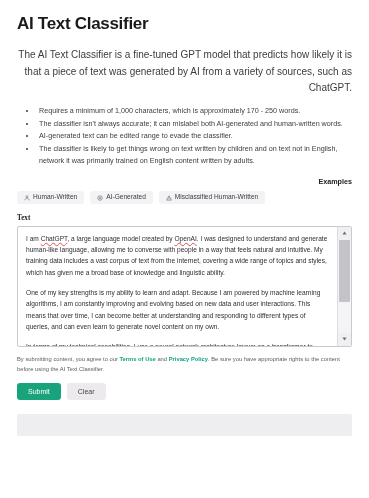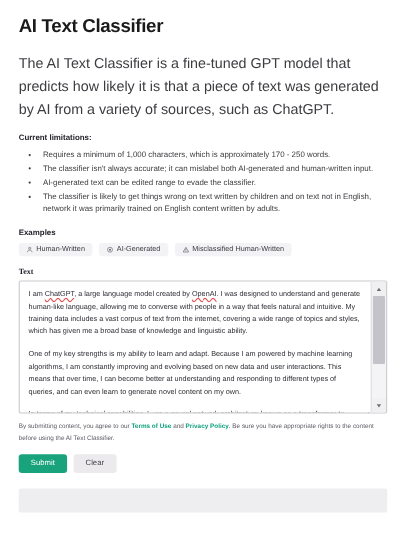--- a/index.html
+++ b/index.html
@@ -22,24 +22,25 @@
   }
   .title {
     font-size: 17px;
     font-weight: 700;
     color: #1a1a1a;
     letter-spacing: -0.3px;
     margin: 4px 0 13px 0;
     line-height: 1.2;
   }
   .para {
-    font-size: 13px;
+    font-size: 10px;
     line-height: 1.62;
     color: #3c3c41;
     margin: 0 0 9px 0;
+    text-align: right;
   }
   .link {
     color: #10a37f;
     text-decoration: none;
   }
   .subhead {
     font-size: 7.2px;
     font-weight: 700;
     color: #22222a;
     margin: 0 0 6px 0;
@@ -54,20 +55,21 @@
     line-height: 1.62;
     color: #3c3c41;
     margin-bottom: 1px;
     padding-left: 2px;
   }
   .section-label {
     font-size: 7.2px;
     font-weight: 700;
     color: #22222a;
     margin: 10px 0 5px 0;
+    text-align: right;
   }
   .chips {
     display: flex;
     gap: 6px;
     margin-bottom: 10px;
   }
   .chip {
     display: inline-flex;
     align-items: center;
     gap: 3px;
@@ -185,25 +187,24 @@
 </head>
 <body>
 
 <div class="page">
 
   <h1 class="title">AI Text Classifier</h1>
 
   <p class="para">The AI Text Classifier is a fine-tuned GPT model that predicts how likely it is that a piece of text was generated by AI from a variety of sources, such as ChatGPT.</p>
 
 
-  <div class="subhead">Current limitations:</div>
 
   <ul class="limits">
     <li>Requires a minimum of 1,000 characters, which is approximately 170 - 250 words.</li>
-    <li>The classifier isn't always accurate; it can mislabel both AI-generated and human-written input.</li>
+    <li>The classifier isn't always accurate; it can mislabel both AI-generated and human-written words.</li>
     <li>AI-generated text can be edited range to evade the classifier.</li>
     <li>The classifier is likely to get things wrong on text written by children and on text not in English, network it was primarily trained on English content written by adults.</li>
   </ul>
 
 
   <div class="section-label">Examples</div>
 
   <div class="chips">
     <button class="chip">
       <span>

